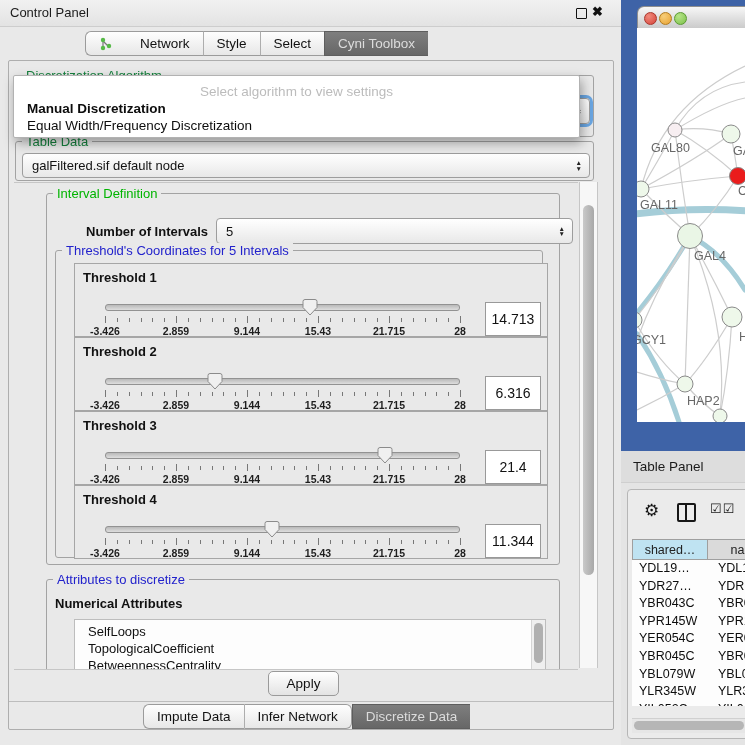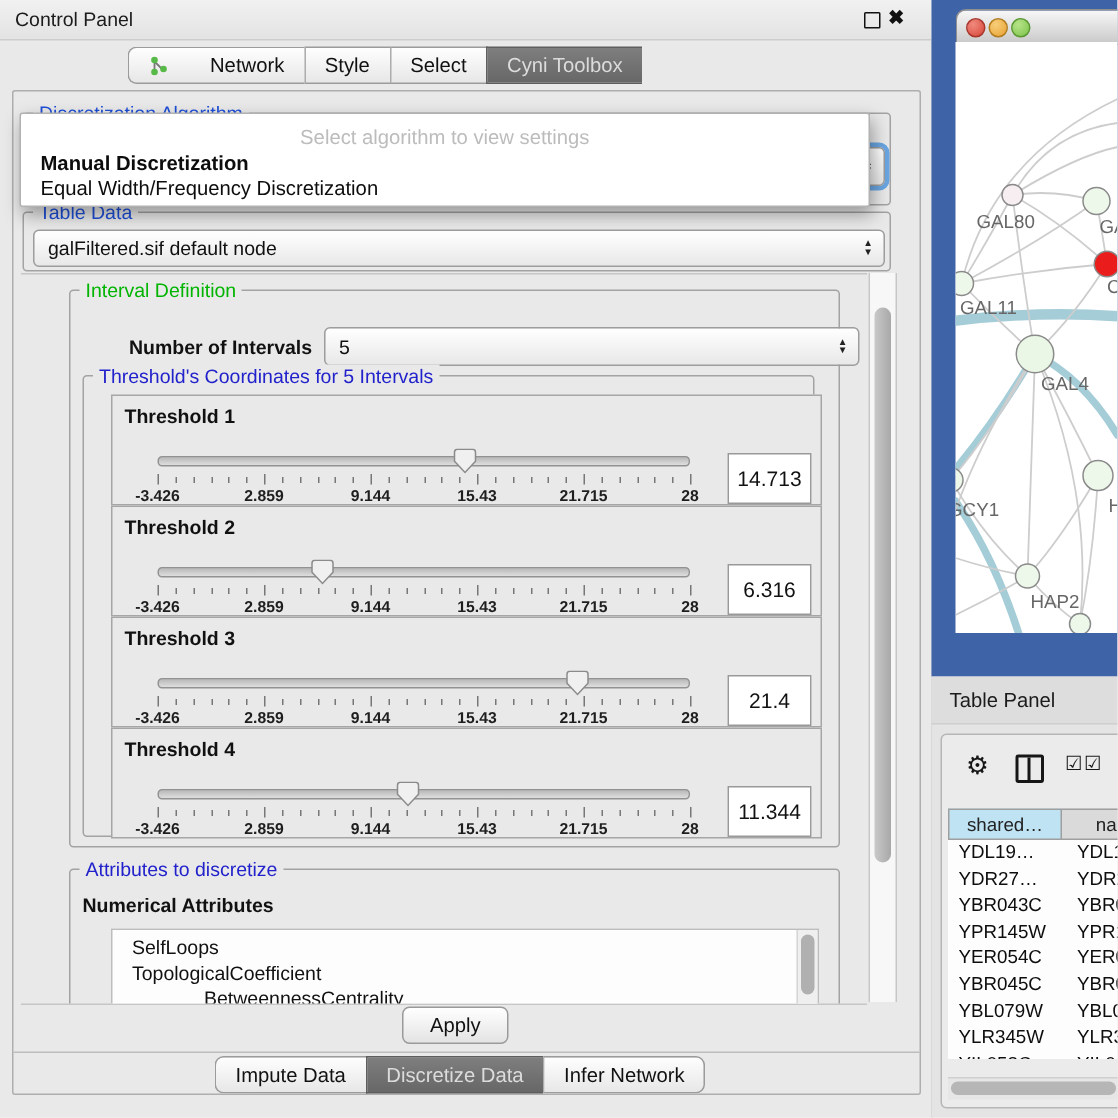--- a/index.html
+++ b/index.html
@@ -22,21 +22,21 @@
   #top-tabs{left:85px;top:31px;}
   #bottom-tabs{left:143px;top:704px;}
   
   #content-frame{position:absolute;left:8px;top:60px;width:604px;height:668px;border:1px solid #aeaeae;border-radius:2px;background:#e9e9e9;}
   #content-inner{position:absolute;left:0;top:0;right:0;height:640px;border-bottom:1px solid #bdbdbd;}
   
   .grp{position:absolute;border:1px solid #a3a3a3;border-radius:3px;}
   .legend{position:absolute;top:-8px;left:6px;background:#e9e9e9;padding:0 4px;font-size:13px;line-height:15px;white-space:nowrap;}
   .legend.green{color:#00b400;}
   .legend.blue{color:#2222cc;}
-  .legend.dark{color:#1d4ed8;}
+  .legend.dark{color:#15803d;}
   
   .combo{position:absolute;background:linear-gradient(#ffffff,#e8e8e8);border:1px solid #9d9d9d;border-radius:4px;
          font-size:13px;display:flex;align-items:center;padding:0 9px;color:#111;}
   .spin{position:absolute;right:7px;top:0;bottom:0;display:flex;flex-direction:column;justify-content:center;font-size:6.5px;line-height:5.5px;color:#222;}
   .focusring{box-shadow:0 0 0 3px #6aa6e2;}
   
   #popup{position:absolute;left:13px;top:75px;width:565px;height:61px;background:#fff;border:1px solid #b2b2b2;border-radius:2px;
          box-shadow:2px 5px 12px rgba(0,0,0,.35);z-index:30;font-size:13.5px;}
   #popup .p1{position:absolute;left:0;right:0;top:8px;text-align:center;color:#bcbcbc;}
   #popup .p2{position:absolute;left:13px;top:25px;font-weight:bold;color:#0d0d0d;}
@@ -386,42 +386,42 @@
         <div class="vbox">11.344</div>
       </div>
 
       <div class="grp" style="left:32px;top:396px;width:512px;height:110px;">
         <span class="legend blue">Attributes to discretize</span>
         <span style="position:absolute;left:8px;top:16px;font-weight:bold;font-size:13px;">Numerical Attributes</span>
       </div>
       <div id="attr-list" style="top:436px;">
         <span class="li" style="top:3px;">SelfLoops</span>
         <span class="li" style="top:20px;">TopologicalCoefficient</span>
-        <span class="li" style="top:37px;margin-left:48px;">BetweennessCentrality</span>
+        <span class="li" style="top:37px;">BetweennessCentrality</span>
         <div id="attr-sb">
             <div class="thumbv"></div>
           </div>
       </div>
     </div>
 
     <div id="vsb">
         <div class="thumbv"></div>
       </div>
 
     <div id="apply-btn">Apply</div>
 
     <div id="bottom-tabs" class="tabbar">
       <div class="tab first">
           <span>Impute Data</span>
         </div>
+      <div class="tab last">
+          <span>Infer Network</span>
+        </div>
       <div class="tab sel">
           <span>Discretize Data</span>
-        </div>
-      <div class="tab last">
-          <span>Infer Network</span>
         </div>
     </div>
   </div>
 
   <div id="right-bg"></div>
   <div id="blue-frame"></div>
 
   <div id="mac-titlebar">
     <span class="light" style="left:6px;background:radial-gradient(circle at 35% 30%,#f08a7d,#d7453a);border:1px solid #a8362d;"></span>
     <span class="light" style="left:21px;background:radial-gradient(circle at 35% 30%,#f7ce7a,#e8a232);border:1px solid #b37c1e;"></span>

